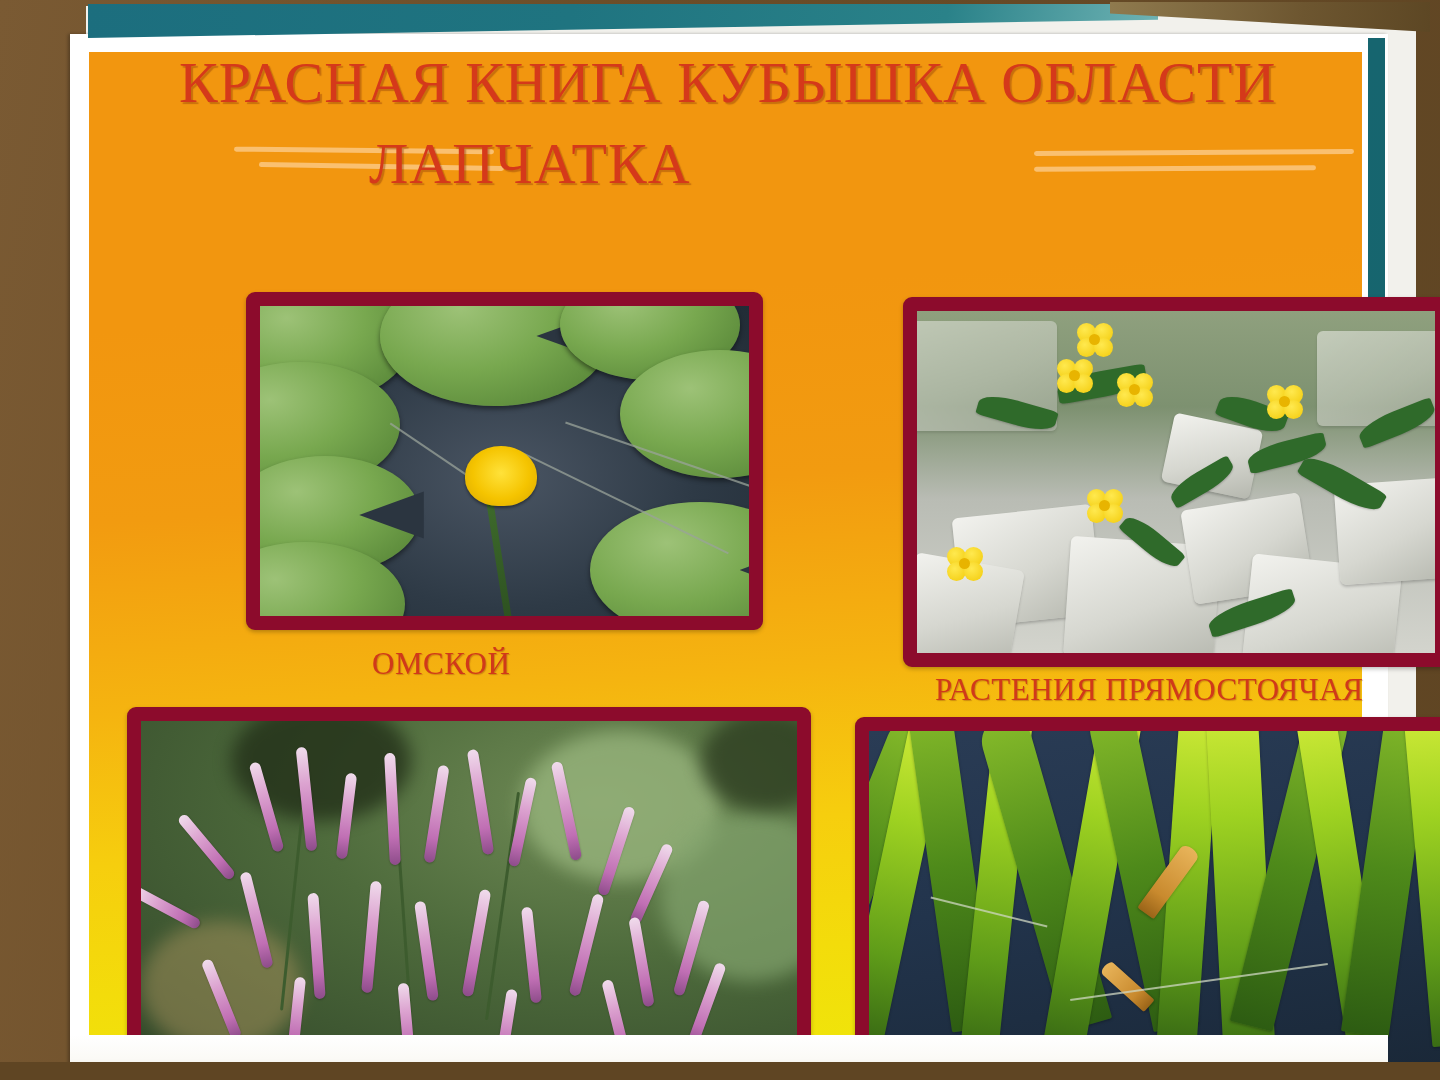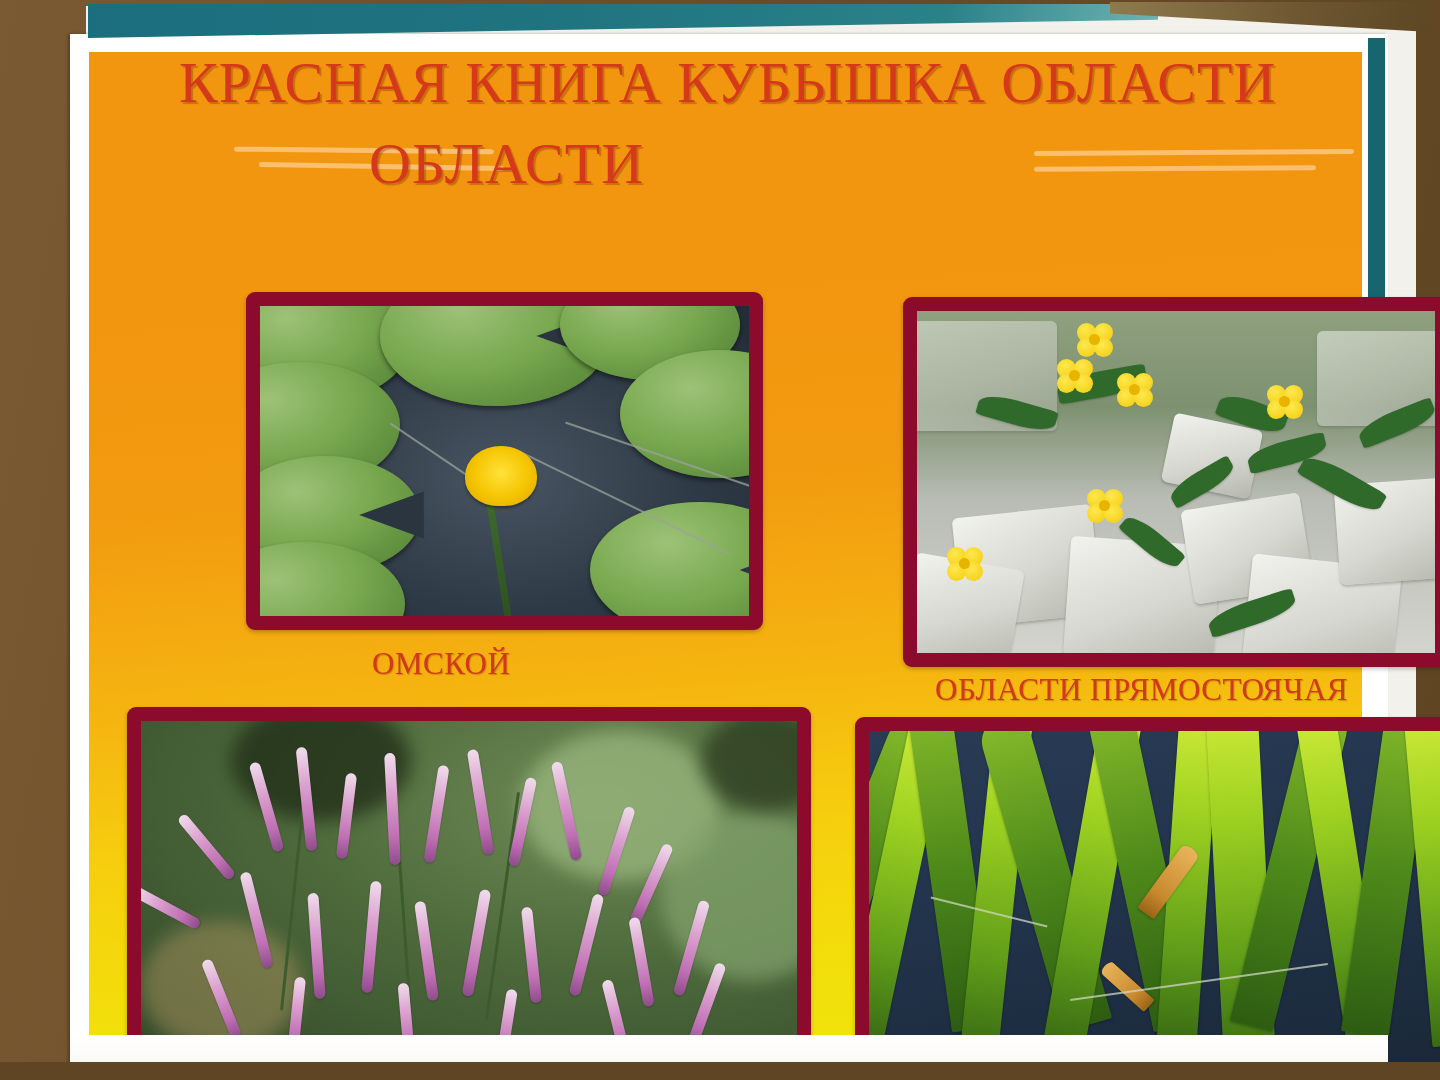--- a/index.html
+++ b/index.html
@@ -217,21 +217,21 @@
   <div class="teal-bar"></div>
 
   <div class="panel">
 
     <div class="title-wrap">
       <div class="rule left-a"></div>
       <div class="rule left-b"></div>
       <div class="rule right-a"></div>
       <div class="rule right-b"></div>
       <div class="title">КРАСНАЯ КНИГА КУБЫШКА ОБЛАСТИ</div>
-      <div class="subtitle">ОБЛАСТИ</div>
+      <div class="subtitle">ЛАПЧАТКА</div>
     </div>
 
     <div class="photo" id="photo-kubyshka">
       <div class="inner">
         <div class="pond"></div>
         <div class="pad" style="left:-40px;top:-24px;width:190px;height:120px;"></div>
         <div class="pad notch" style="left:120px;top:-40px;width:230px;height:140px;"></div>
         <div class="pad" style="left:300px;top:-36px;width:180px;height:110px;"></div>
         <div class="pad" style="left:-60px;top:56px;width:200px;height:126px;"></div>
         <div class="pad notch" style="left:-30px;top:150px;width:190px;height:118px;"></div>
@@ -305,21 +305,21 @@
           </div>
         <div class="flower4" style="left:160px;top:12px;">
             <span></span>
             <span></span>
             <span></span>
             <span></span>
             <i></i>
           </div>
       </div>
     </div>
-    <div class="caption" id="cap-lapchatka">ОБЛАСТИ ПРЯМОСТОЯЧАЯ</div>
+    <div class="caption" id="cap-lapchatka">РАСТЕНИЯ ПРЯМОСТОЯЧАЯ</div>
 
     <div class="photo" id="photo-veresk">
       <div class="inner">
         <div class="heathbg"></div>
         <div class="blur-blob" style="left:380px;top:10px;width:200px;height:150px;background:#9ab77f;opacity:.75;"></div>
         <div class="blur-blob" style="left:520px;top:90px;width:180px;height:170px;background:#83a46e;opacity:.7;"></div>
         <div class="blur-blob" style="left:90px;top:-20px;width:180px;height:120px;background:#233019;opacity:.8;"></div>
         <div class="blur-blob" style="left:560px;top:-10px;width:130px;height:100px;background:#2b3a1f;opacity:.75;"></div>
         <div class="blur-blob" style="left:0px;top:200px;width:160px;height:130px;background:#b59a62;opacity:.45;"></div>
         <div class="twig" style="left:150px;top:80px;height:210px;transform:rotate(6deg);"></div>

